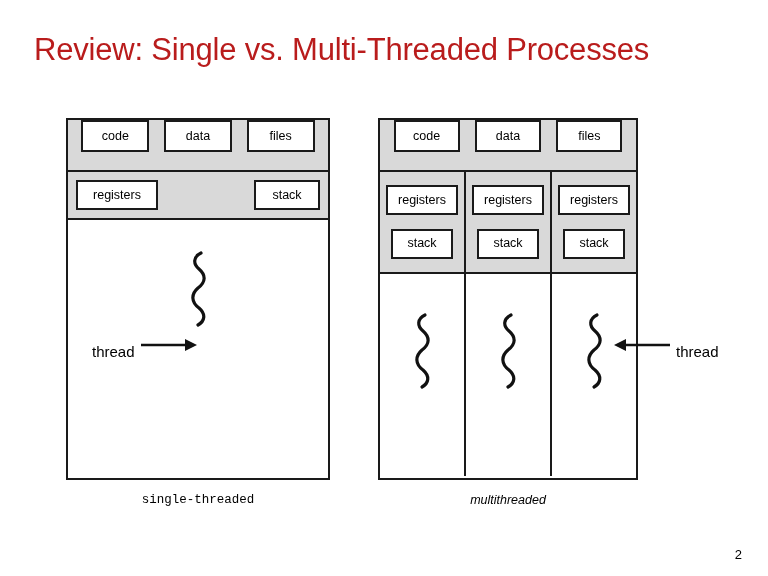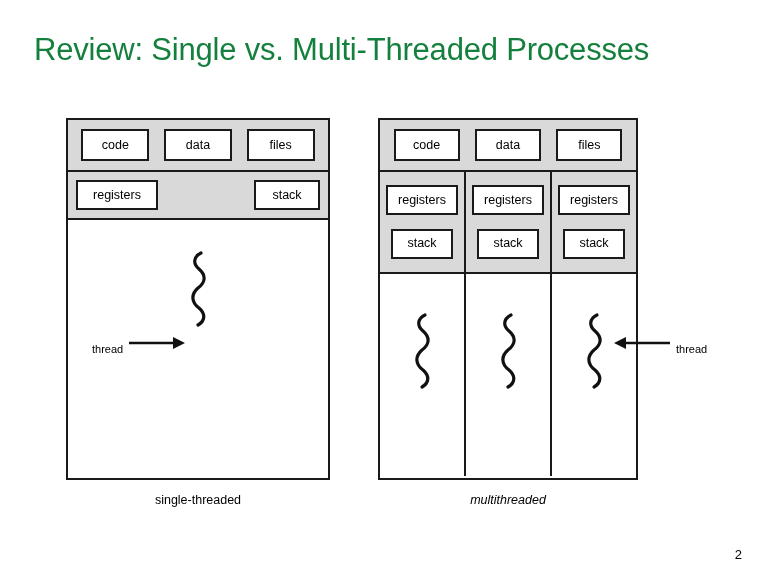--- a/index.html
+++ b/index.html
@@ -17,21 +17,21 @@
   }
 
   
   .slide-title {
     position: absolute;
     left: 34px;
     top: 32px;
     width: 720px;
     font-size: 31px;
     font-weight: normal;
-    color: #15803d;
+    color: #b91c1c;
     letter-spacing: -0.2px;
     white-space: nowrap;
   }
 
   
   .proc {
     position: absolute;
     border: 2px solid #1a1a1a;
     background: #ffffff;
     box-sizing: border-box;
@@ -56,21 +56,21 @@
     position: relative;
   }
   .band-divider {
     border-bottom: 2px solid #1a1a1a;
   }
 
   
   .res-row {
     height: 52px;
     display: flex;
-    align-items: center;
+    align-items: flex-start;
     justify-content: space-around;
     padding: 0 6px;
     box-sizing: border-box;
   }
 
   .cell {
     background: #ffffff;
     border: 2px solid #1a1a1a;
     box-sizing: border-box;
     font-size: 12.5px;
@@ -155,31 +155,31 @@
     gap: 6px;
   }
   .ann-right {
     position: absolute;
     left: 614px;
     top: 330px;
     display: flex;
     align-items: center;
     gap: 6px;
   }
-  .ann-label { font-size: 11px; line-height: 1; white-space: nowrap; margin-top: 14px; }
+  .ann-label { font-size: 15px; line-height: 1; white-space: nowrap; margin-top: 14px; }
   .arrow svg { display: block; }
 
   
   .caption {
     position: absolute;
     font-size: 12.5px;
     text-align: center;
     white-space: nowrap;
   }
-  .cap-single { left: 66px; top: 493px; width: 264px; }
+  .cap-single { left: 66px; top: 493px; width: 264px; font-family: Liberation Mono, monospace; }
   .cap-multi  { left: 378px; top: 493px; width: 260px; font-style: italic; }
 
   
   .page-num {
     position: absolute;
     right: 26px;
     bottom: 14px;
     font-size: 13px;
     color: #000000;
   }

